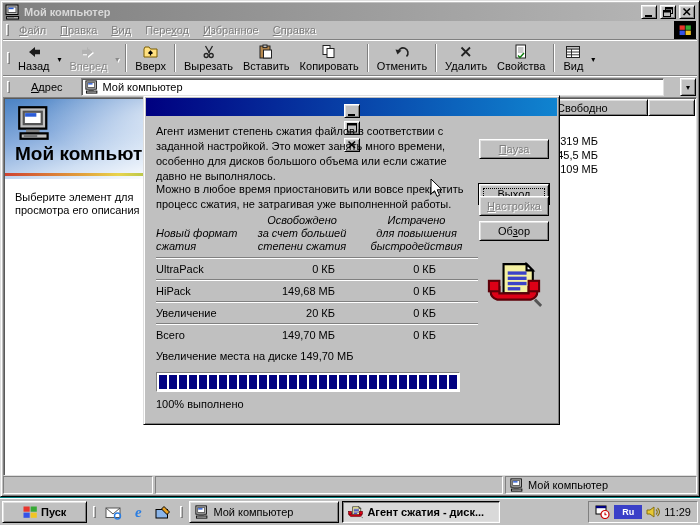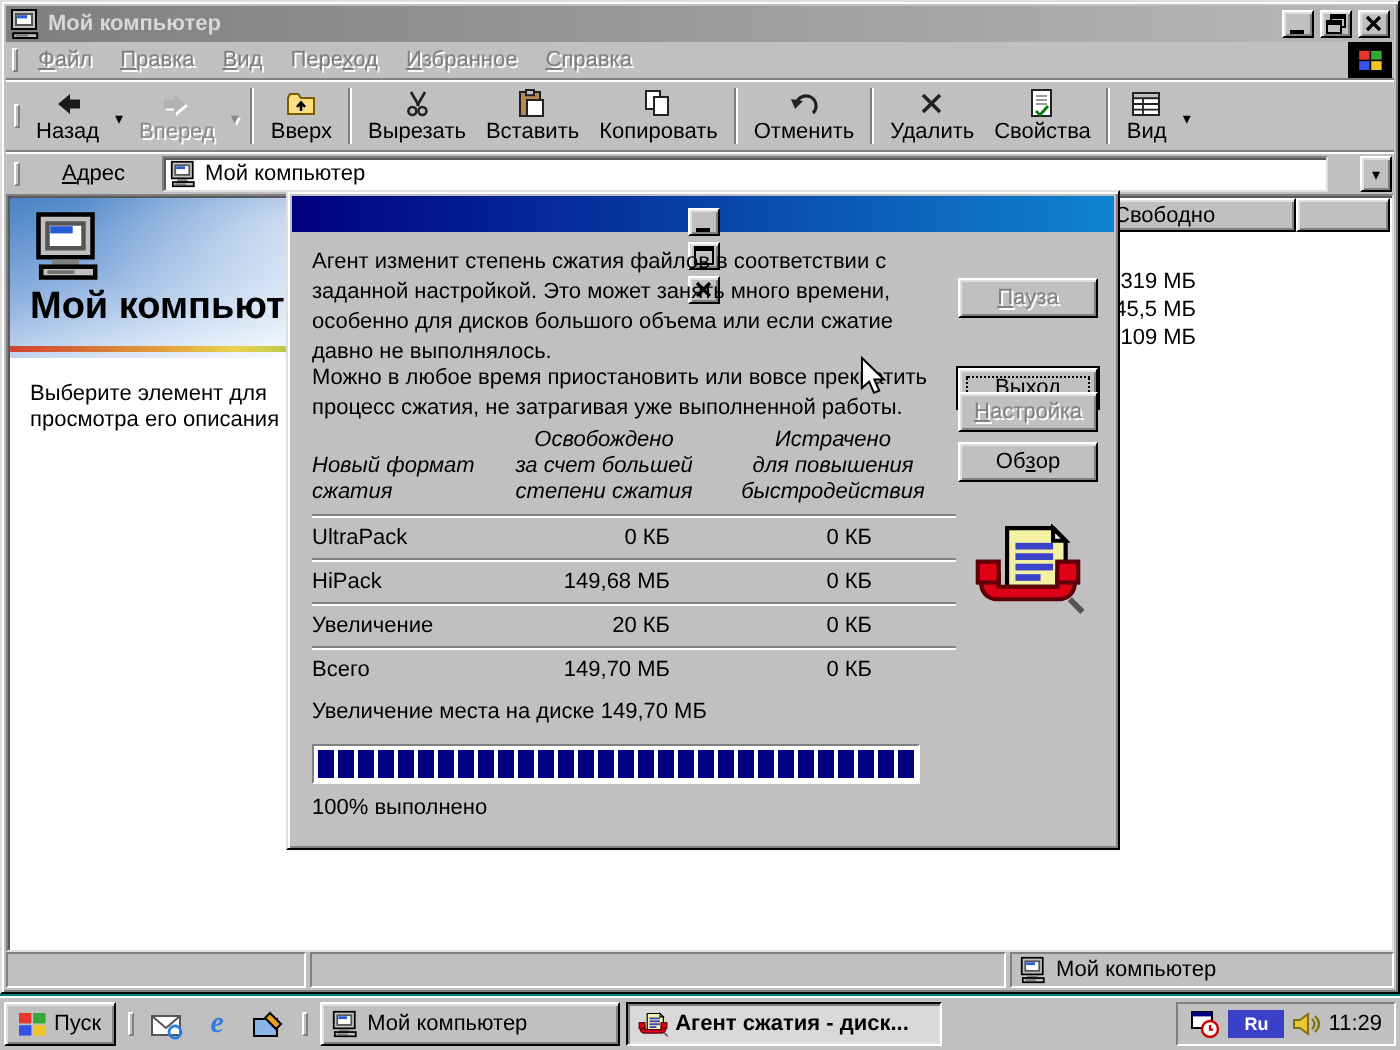--- a/index.html
+++ b/index.html
@@ -104,21 +104,21 @@
   .gain { position:absolute; left:12px; top:254px; }
   .progress { position:absolute; left:12px; top:276px; width:304px; height:20px; background:#fff; padding:2px;
               border:1px solid; border-color:#808080 #fff #fff #808080; }
   .pfill { height:100%; background:repeating-linear-gradient(90deg,#000080 0 8px,#fff 8px 10px); }
   .pct { position:absolute; left:12px; top:302px; }
   .agent-big { position:absolute; left:342px; top:166px; }
 
   
   .taskbar { position:absolute; left:0; top:498px; width:700px; height:27px; background:#c0c0c0;
              border-top:1px solid #fff; display:flex; align-items:center; gap:3px; padding:0 2px; }
-  .start { height:22px; padding:0 6px; display:flex; align-items:center; gap:3px; font-weight:normal; flex:none; }
+  .start { height:22px; padding:0 20px; display:flex; align-items:center; gap:3px; font-weight:bold; flex:none; }
   .ql { width:22px; height:22px; display:flex; align-items:center; justify-content:center; flex:none; }
   .task { height:22px; display:flex; align-items:center; gap:4px; padding:0 5px; overflow:hidden; white-space:nowrap; }
   .task.t1 { width:150px; flex:none; }
   .task.t2 { width:158px; flex:none; font-weight:bold;
              border:1px solid; border-color:#000 #fff #fff #000;
              box-shadow: inset 1px 1px 0 #808080, inset -1px -1px 0 #dfdfdf; background:#d9d9d9; }
   .tray { margin-left:auto; height:22px; display:flex; align-items:center; gap:4px; padding:0 6px; flex:none; }
   .rubadge { width:28px; height:14px; background:#3a40c8; color:#fff; font-size:9px; font-weight:bold;
              display:flex; align-items:center; justify-content:center; }
 

